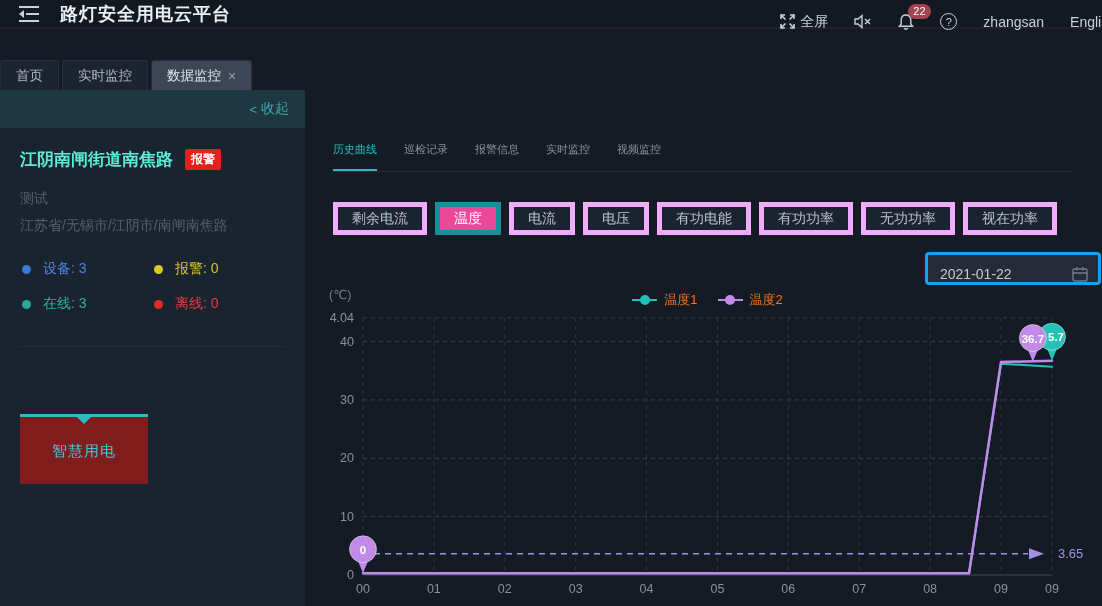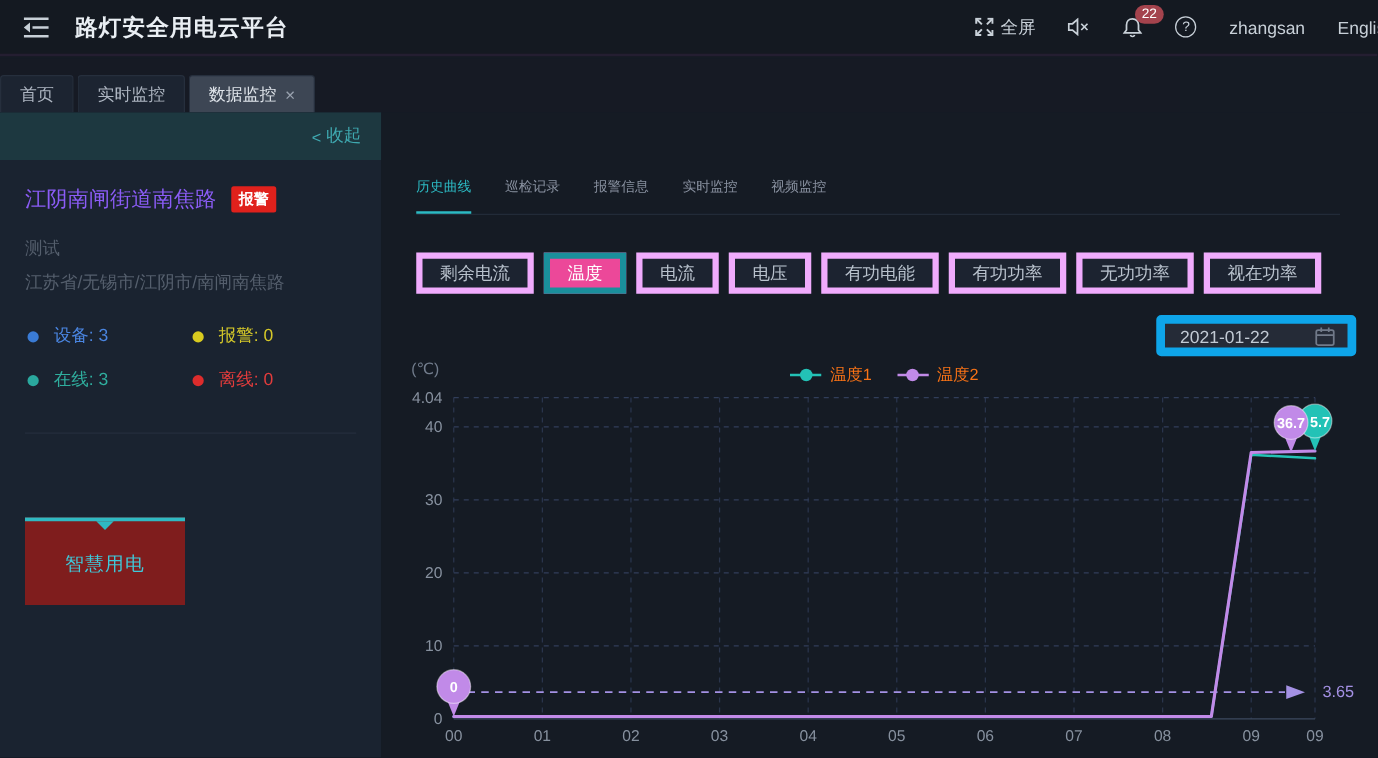--- a/index.html
+++ b/index.html
@@ -1,61 +1,61 @@
 <!DOCTYPE html>
 <html><head>
 <meta charset="utf-8">
 <style>
   * { margin:0; padding:0; box-sizing:border-box; }
   html,body { width:1102px; height:606px; overflow:hidden; }
   body { font-family:"Liberation Sans","DejaVu Sans",sans-serif; background:#151b24; position:relative; color:#c8d0d8; }
 
   
-  .header { position:absolute; left:0; top:0; width:1102px; height:45px; background:#141921; border-bottom:2px solid #241e31; display:flex; align-items:center; }
+  .header { position:absolute; left:0; top:0; width:1102px; height:29px; background:#141921; border-bottom:2px solid #241e31; display:flex; align-items:center; }
   .burger { margin-left:16px; width:26px; height:26px; display:flex; align-items:center; justify-content:center; cursor:pointer; }
   .app-title { margin-left:18px; font-size:18px; font-weight:bold; color:#e9eef3; letter-spacing:1px; }
   .header-right { position:absolute; right:-14px; top:0; height:43px; display:flex; align-items:center; gap:26px; font-size:14px; color:#c8d0d8; }
   .hitem { display:flex; align-items:center; gap:5px; cursor:pointer; white-space:nowrap; }
   .bell-wrap { position:relative; }
   .badge { position:absolute; top:-9px; left:10px; background:#a4434d; color:#fff; font-size:11px; line-height:15px; padding:0 5px; border-radius:8px; }
   .help-circle { width:17px; height:17px; border:1.5px solid #c8d0d8; border-radius:50%; font-size:11px; display:flex; align-items:center; justify-content:center; color:#c8d0d8; }
 
   
   .tabbar { position:absolute; left:0; top:47px; width:944px; height:43px; background:#161a24; display:flex; align-items:flex-end; gap:3px; }
   .wtab { height:30px; padding:0 15px; display:flex; align-items:center; gap:7px; font-size:13.5px; color:#aeb6c2; background:#1c2431; border:1px solid #262f3d; border-bottom:none; border-radius:3px 3px 0 0; cursor:pointer; }
   .wtab.active { background:#3d4654; color:#dfe4ea; }
   .wtab .close { color:#99a2af; font-size:14px; }
 
   
   .sidebar { position:absolute; left:0; top:90px; width:305px; bottom:0; background:#1a2330; }
   .side-band { height:38px; background:#1d3840; display:flex; align-items:center; justify-content:flex-end; padding-right:16px; color:#3fa9b0; font-size:14px; cursor:pointer; }
   .side-band .chev { margin-right:4px; font-size:13px; }
   .station-row { position:absolute; left:20px; top:58px; display:flex; align-items:center; }
-  .station-name { color:#8b5cf6; font-size:17px; font-weight:normal; }
+  .station-name { color:#5eead4; font-size:17px; font-weight:bold; }
   .alarm-badge { margin-left:12px; background:#e0211c; color:#fff; font-size:12px; font-weight:bold; padding:2px 6px; border-radius:2px; }
   .side-sub { position:absolute; left:20px; top:100px; color:#555f6d; font-size:14px; }
   .side-addr { position:absolute; left:20px; top:127px; color:#555f6d; font-size:14px; }
   .stats { position:absolute; left:22px; top:170px; display:grid; grid-template-columns:132px 132px; row-gap:17px; }
   .stat { display:flex; align-items:center; font-size:14px; }
   .dot { width:9px; height:9px; border-radius:50%; margin-right:12px; }
   .side-divider { position:absolute; left:20px; top:256px; width:265px; border-top:1px solid #242e3c; }
   .smart-card { position:absolute; left:20px; top:324px; width:128px; height:70px; background:#7f1d1d; cursor:pointer; }
   .smart-card .topbar { position:absolute; left:0; top:0; right:0; height:3px; background:#2fb9c2; }
   .smart-card .tri { position:absolute; top:3px; left:50%; transform:translateX(-50%); width:0; height:0; border:7px solid transparent; border-top:7px solid #2fb9c2; }
   .smart-card .lbl { position:absolute; width:100%; text-align:center; top:28px; color:#3fc9da; font-size:15px; letter-spacing:1px; }
 
   
   .main { position:absolute; left:305px; top:90px; right:0; bottom:0; background:#151b24; }
   .htabs { position:absolute; left:28px; top:52px; right:30px; display:flex; gap:27px; border-bottom:1px solid #222b38; }
   .htab { font-size:11px; color:#8991a0; padding-bottom:12px; cursor:pointer; border-bottom:2px solid transparent; }
   .htab.active { color:#2cbac3; border-bottom-color:#2cbac3; }
   .mbtns { position:absolute; left:28px; top:112px; display:flex; gap:8px; }
   .mbtn { height:33px; padding:0 14px; display:flex; align-items:center; font-size:14px; color:#b9c2cd; background:#1c2330; border:5px solid #f0abfc; cursor:pointer; }
   .mbtn.active { background:#ec4899; border-color:#1a8f9c; color:#ffffff; }
-  .datepicker { position:absolute; left:620px; top:162px; width:160px; height:33px; background:#252b37; border:7px solid #0ea5e9; border-radius:4px; display:flex; align-items:center; cursor:pointer; }
+  .datepicker { position:absolute; left:620px; top:162px; width:176px; height:33px; background:#252b37; border:3px solid #0ea5e9; border-radius:4px; display:flex; align-items:flex-end; cursor:pointer; }
   .datepicker .val { margin-left:12px; font-size:14px; color:#c2cad4; flex:1; }
   .datepicker .cal { margin-right:10px; opacity:.75; }
   .legend { position:absolute; left:58px; top:201px; width:689px; display:flex; justify-content:center; gap:20px; }
   .litem { display:flex; align-items:center; cursor:pointer; }
   .lline { width:25px; height:2px; position:relative; }
   .lline .ldot { position:absolute; left:50%; top:50%; transform:translate(-50%,-50%); width:10px; height:10px; border-radius:50%; }
   .lname { margin-left:7px; font-size:13px; color:#f97316; }
   .chart-wrap { position:absolute; left:0; top:195px; width:797px; height:321px; }
 </style>
 </head>

